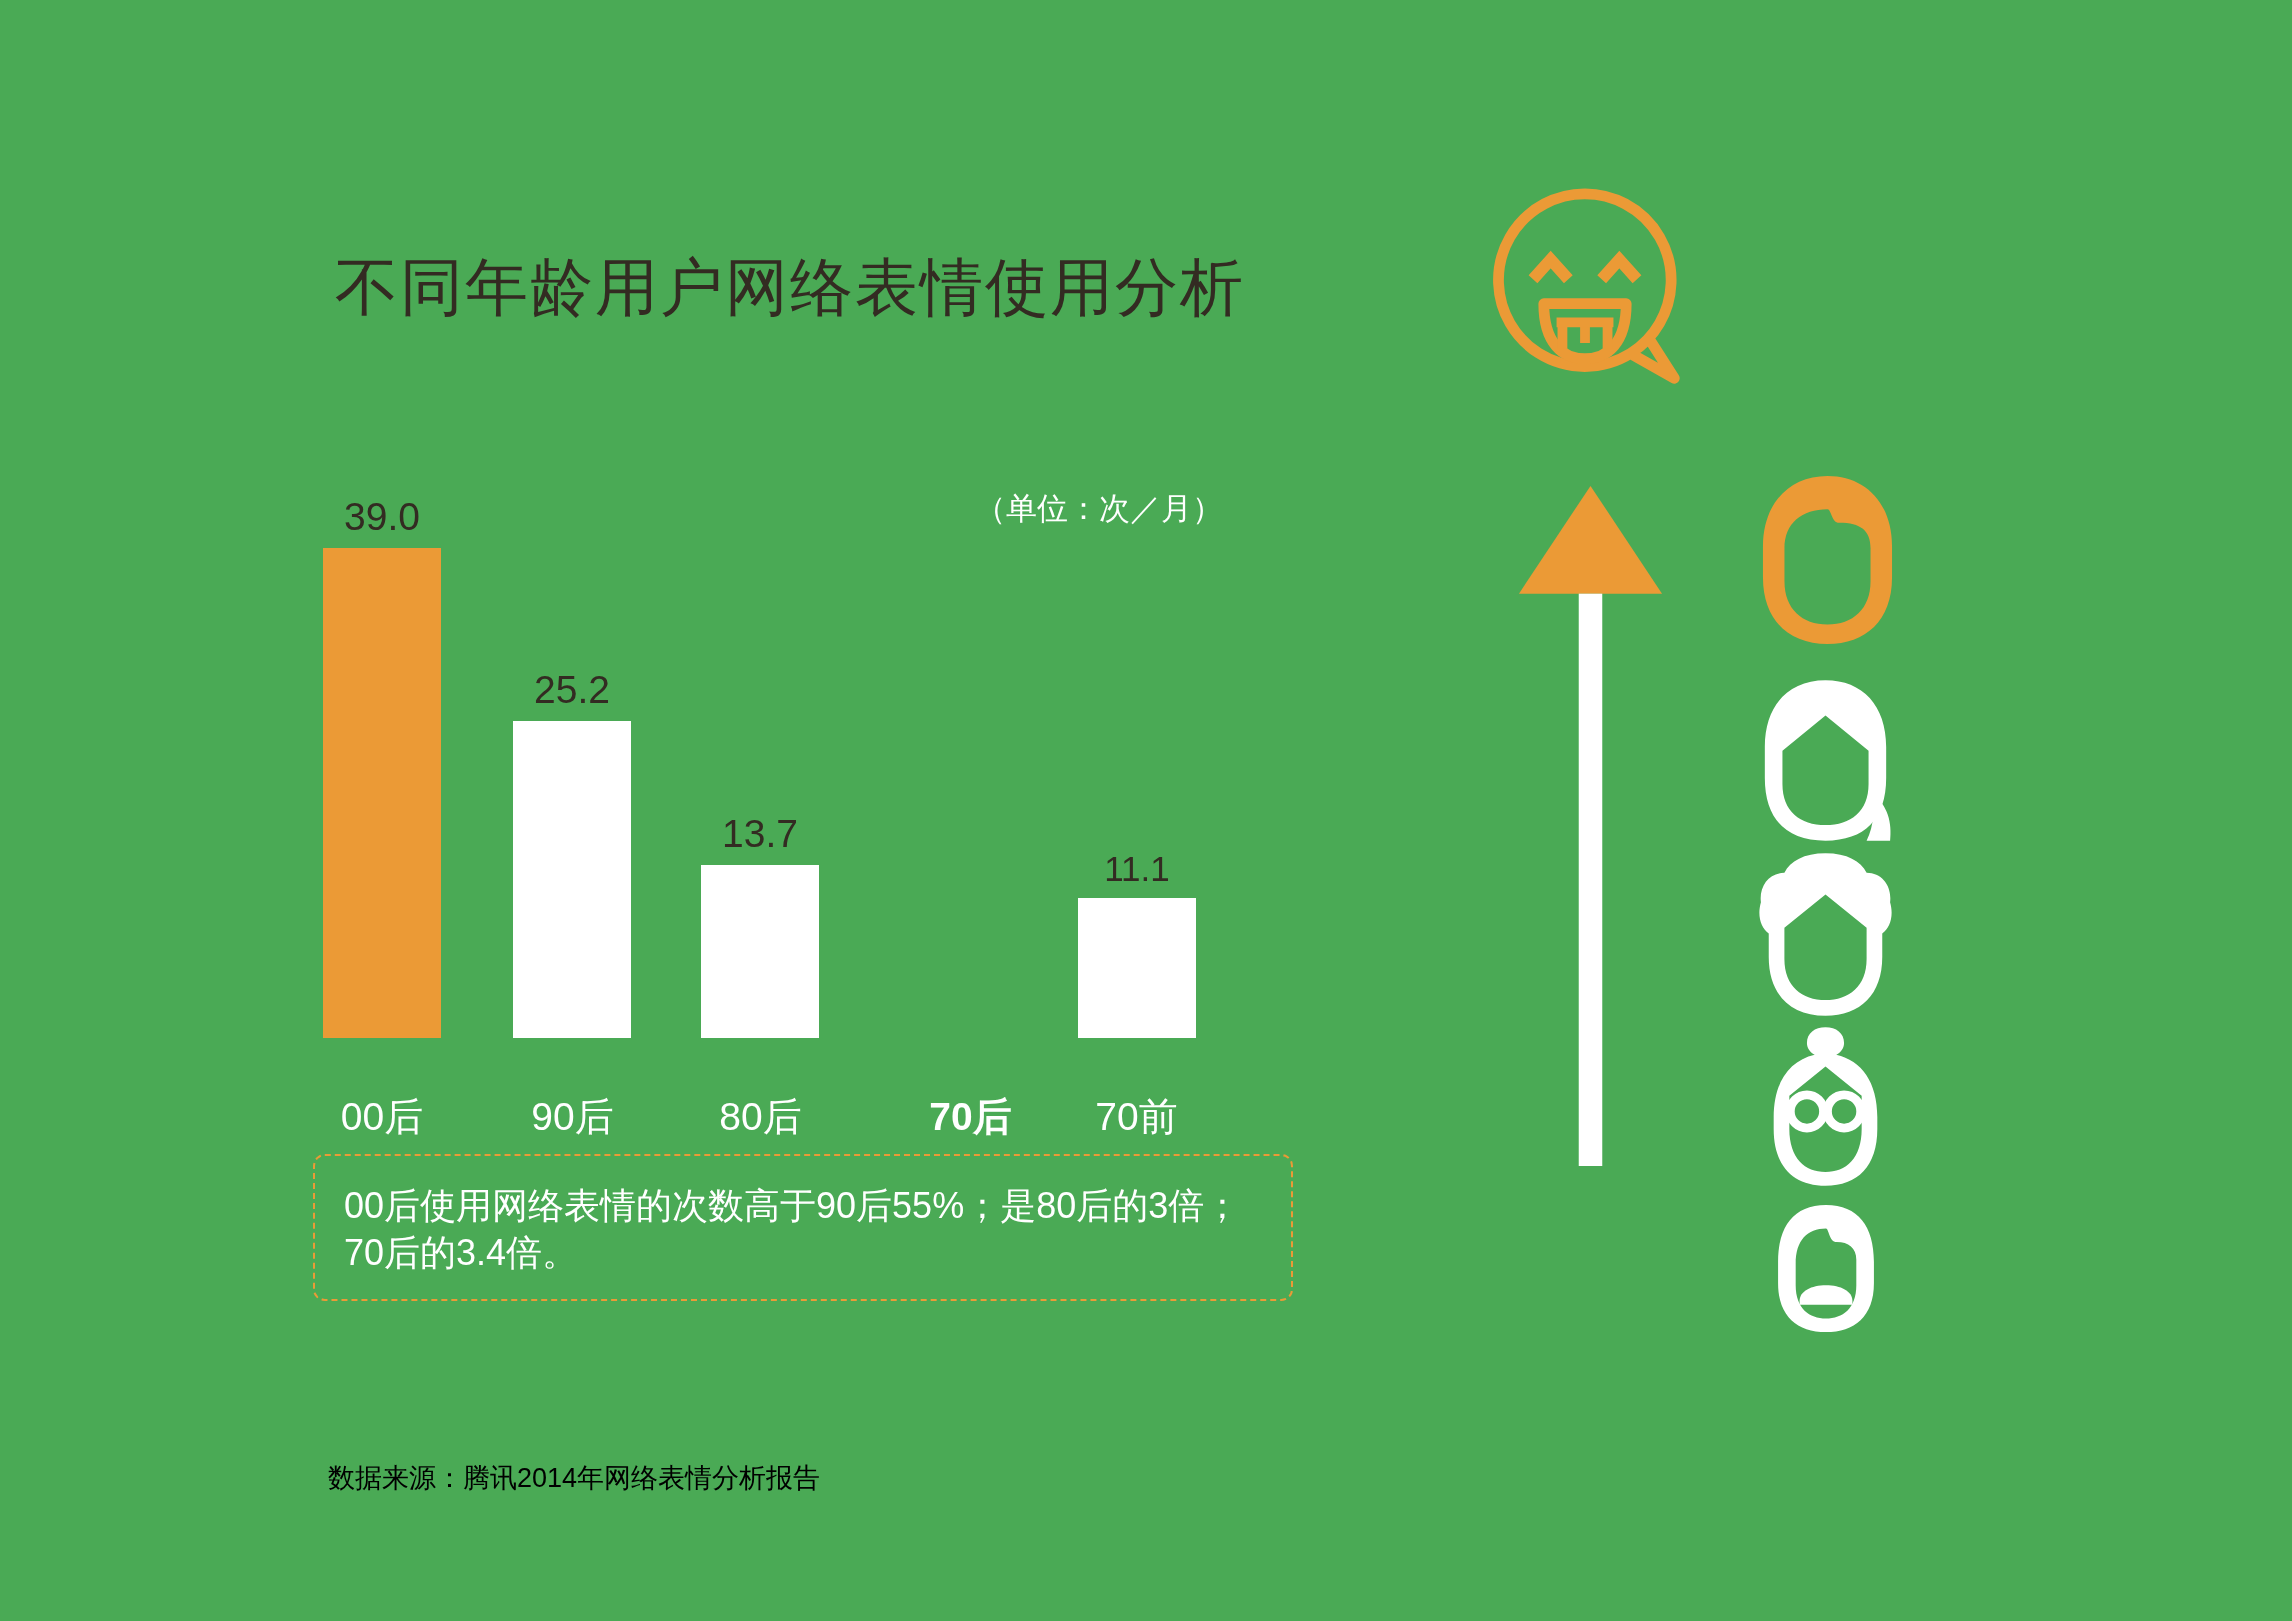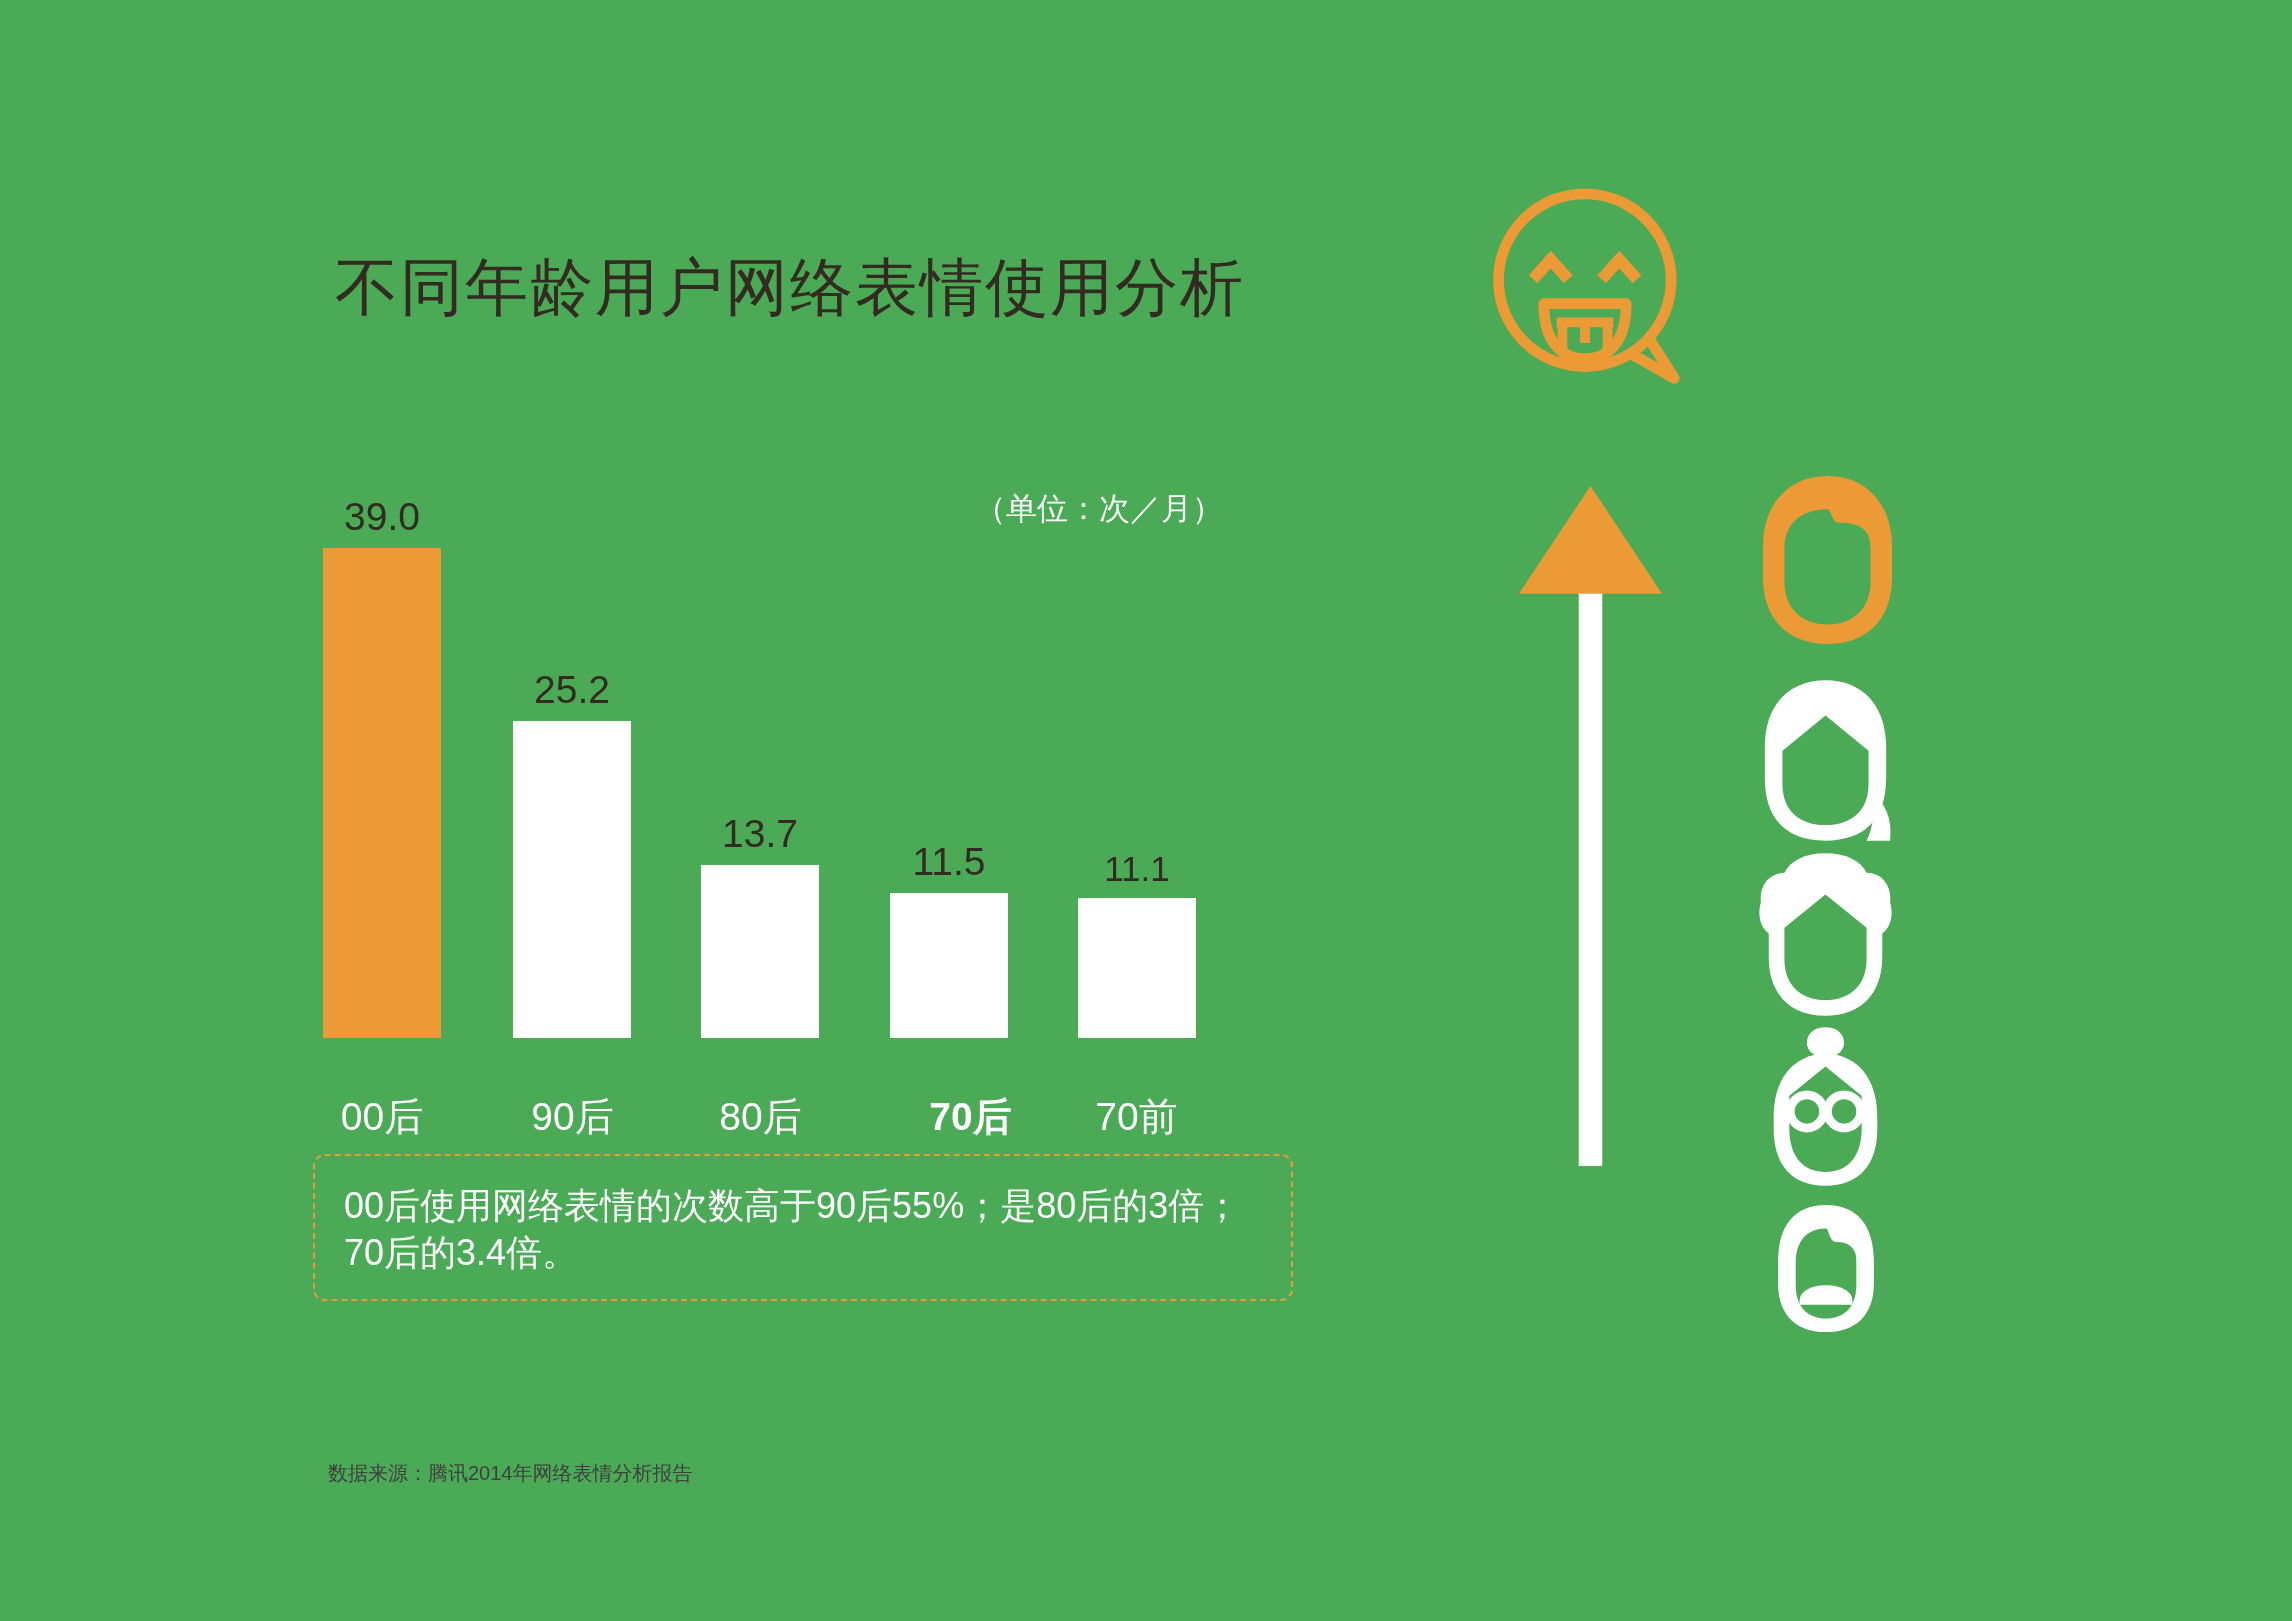--- a/index.html
+++ b/index.html
@@ -99,22 +99,22 @@
     font-size: 36px;
     line-height: 1.32;
     color: #ffffff;
   }
 
   
   #source {
     position: absolute;
     left: 328px;
     top: 1460px;
-    font-size: 20px;
-    color: #404040;
+    font-size: 27px;
+    color: #000000;
     white-space: nowrap;
   }
 
   
   #illustration {
     position: absolute;
     left: 1441px;
     top: 186px;
     width: 549px;
     height: 1235px;
@@ -183,24 +183,20 @@
       <div class="bar-rect" style="height:317px;"></div>
     </div>
     <div class="cat-label" style="left:166px;">90后</div>
 
     <div class="bar-col" style="left:378px;">
       <span class="bar-value">13.7</span>
       <div class="bar-rect" style="height:173px;"></div>
     </div>
     <div class="cat-label" style="left:354px;">80后</div>
 
-    <div class="bar-col" style="left:567px;">
-      <span class="bar-value">11.5</span>
-      <div class="bar-rect" style="height:145px;"></div>
-    </div>
     <div class="cat-label" style="left:564px;font-weight:bold;">70后</div>
 
     <div class="bar-col" style="left:755px;">
       <span class="bar-value" style="font-size:35px;">11.1</span>
       <div class="bar-rect" style="height:140px;"></div>
     </div>
     <div class="cat-label" style="left:730px;">70前</div>
 
   </div>
 

